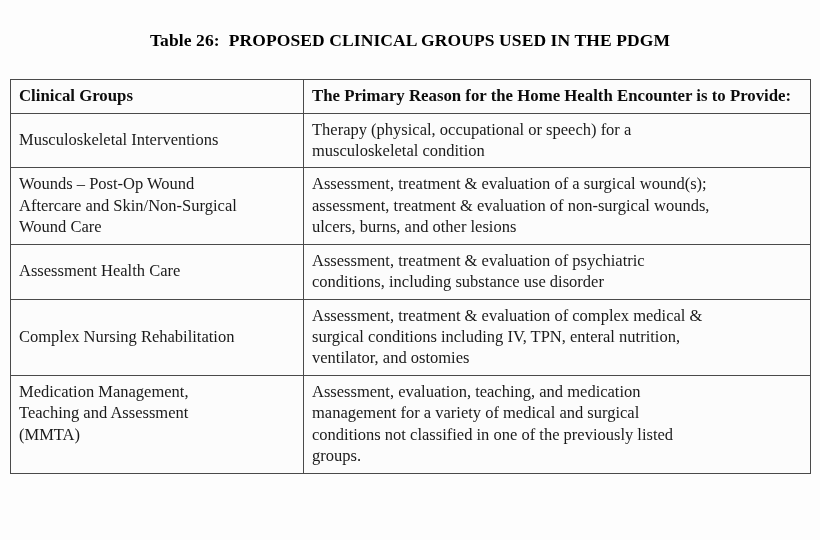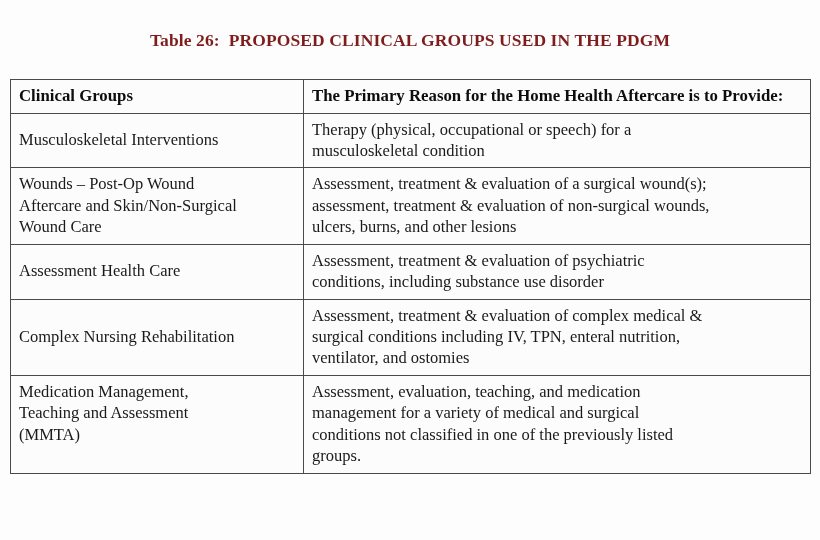--- a/index.html
+++ b/index.html
@@ -27,21 +27,21 @@
     position: absolute;
     top: 30px;
     left: 0;
     width: 820px;
     text-align: center;
     font-family: "Liberation Serif", "DejaVu Serif", serif;
     font-weight: bold;
     font-size: 17.5px;
     letter-spacing: 0.1px;
     white-space: pre;
-    color: #7f1d1d;
+    color: #000000;
   }
 
   .clinical-table {
     position: absolute;
     left: 10px;
     top: 79px;
     width: 800px;
     border-collapse: collapse;
     table-layout: fixed;
     background: #fcfcfc;
@@ -92,21 +92,21 @@
   <div class="table-title">Table 26:  PROPOSED CLINICAL GROUPS USED IN THE PDGM</div>
 
   <table class="clinical-table">
     <colgroup>
       <col class="col-group">
       <col class="col-reason">
     </colgroup>
     <thead>
       <tr>
         <th>Clinical Groups</th>
-        <th>The Primary Reason for the Home Health Aftercare is to Provide:</th>
+        <th>The Primary Reason for the Home Health Encounter is to Provide:</th>
       </tr>
     </thead>
     <tbody>
 
       <tr>
         <td class="group-cell">
           <span class="cell-text">Musculoskeletal Interventions</span>
         </td>
         <td class="reason-cell">
           <span class="cell-text">Therapy (physical, occupational or speech) for a

